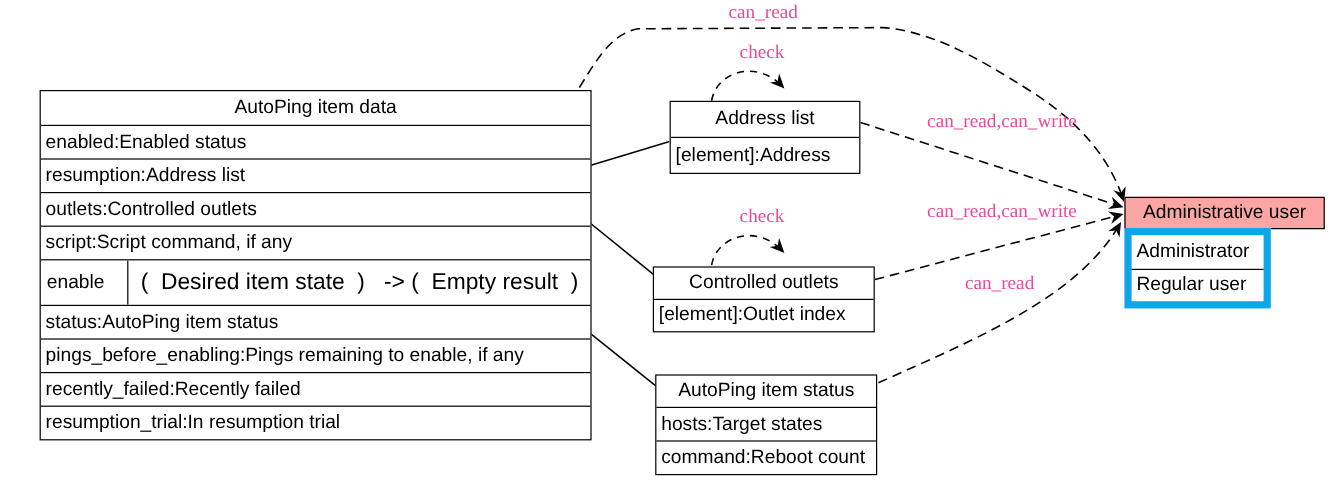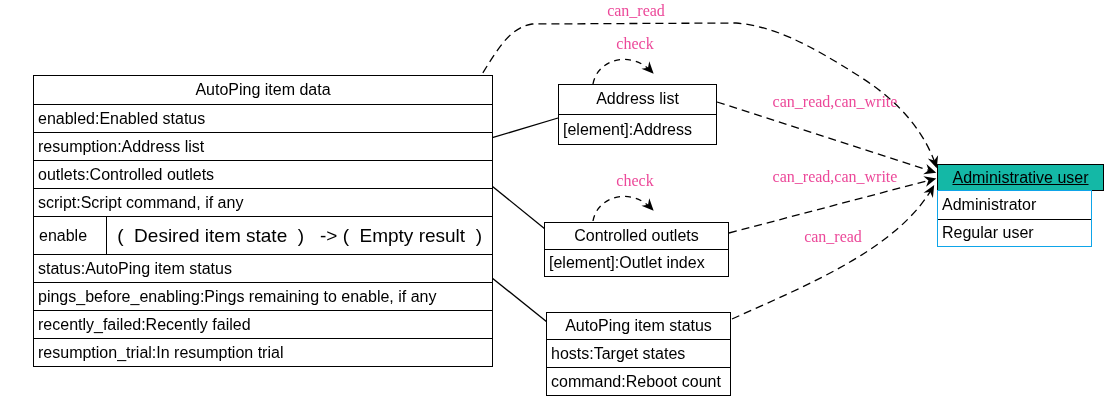--- a/index.html
+++ b/index.html
@@ -20,22 +20,22 @@
   .method-sig{padding:0 10px;line-height:37px;white-space:pre;font-size:19px;}
   
   .addr-box .title{height:29px;line-height:28px;}
   .addr-box .row{height:30px;line-height:29px;}
   .outl-box .title{height:26px;line-height:25px;}
   .outl-box .row{height:27px;line-height:26px;}
   .stat-box .title{height:26px;line-height:25px;}
   .stat-box .row{height:28px;line-height:27px;}
   
   .user-box{position:absolute;}
-  .user-title{border:1px solid #000;background:#14b8a6;width:167px;height:27px;line-height:26px;text-decoration:underline;}
-  .user-rows{width:155px;margin-top:-1px;border:1px solid #0ea5e9;background:#fff;}
+  .user-title{border:1px solid #000;background:#fca5a5;width:167px;height:27px;line-height:26px;}
+  .user-rows{width:122px;margin-top:-1px;border:6px solid #0ea5e9;background:#fff;}
   .user-rows .row{border-top:none;height:28px;line-height:27px;}
   .user-rows .row + .row{border-top:1px solid #000;height:27px;line-height:26px;}
   
   .edge-label{
     position:absolute;transform:translateX(-50%);white-space:nowrap;
     font-family:"Liberation Serif","DejaVu Serif",serif;font-size:16px;line-height:16px;color:#ec4899;
   }
 </style>
 </head>
 <body>

